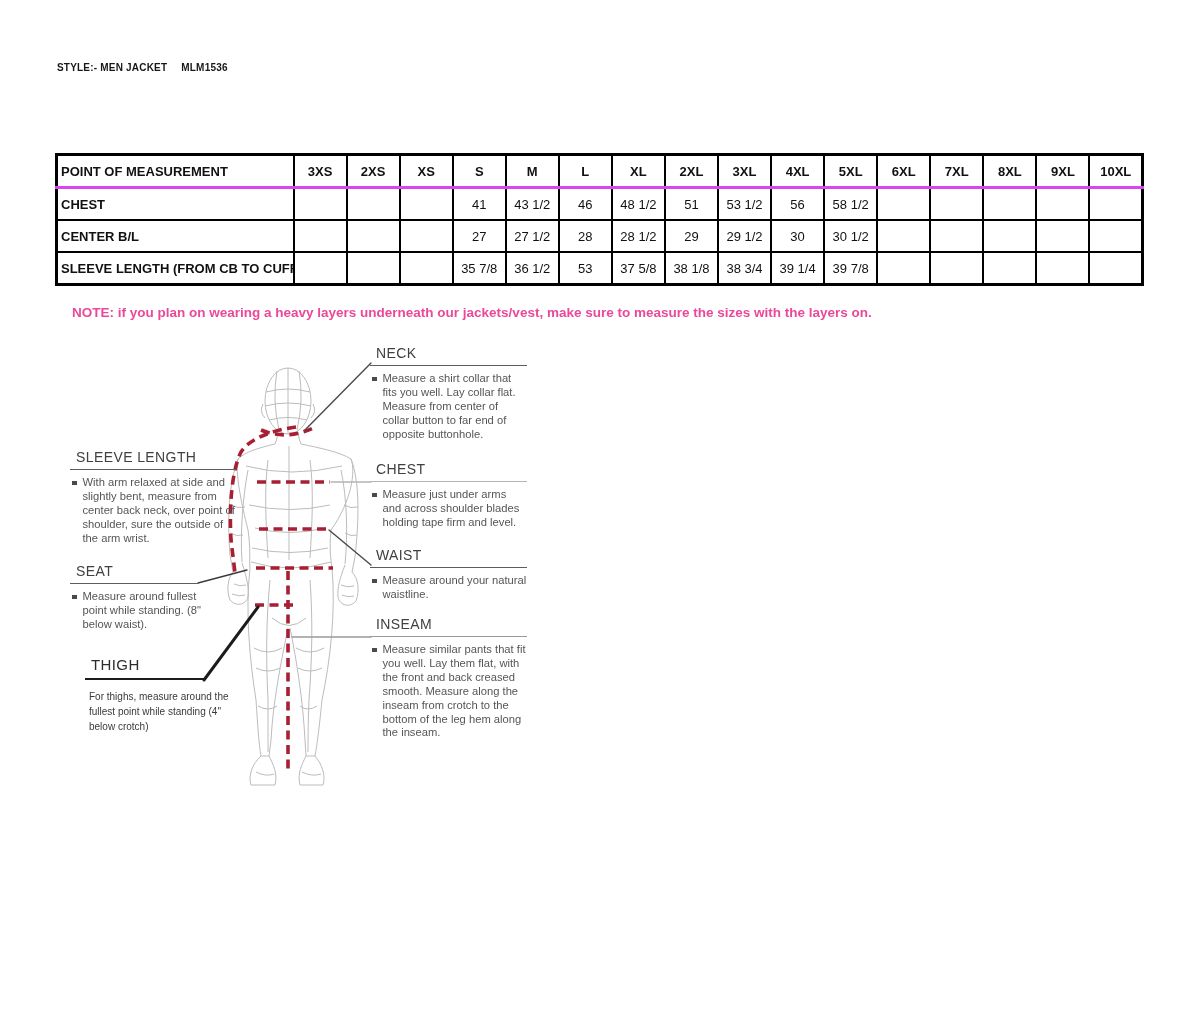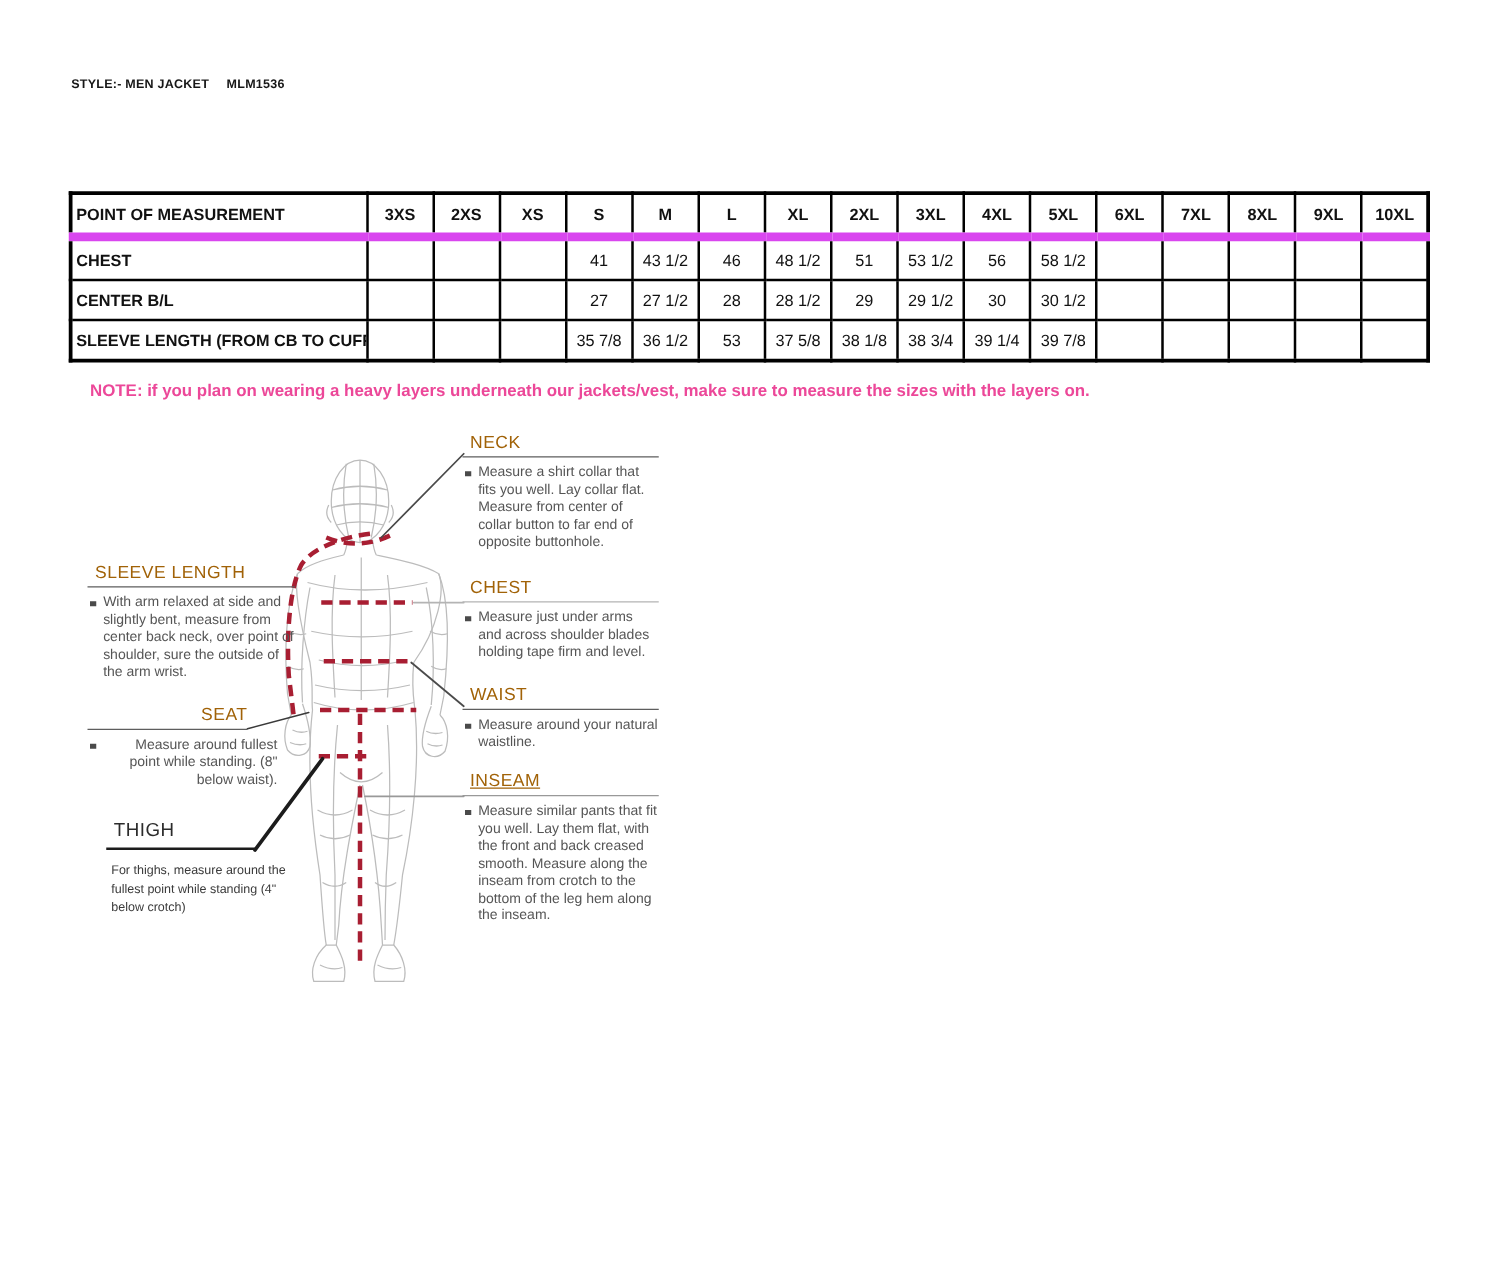--- a/index.html
+++ b/index.html
@@ -21,35 +21,35 @@
     border:3px solid #000;
   }
   .size-table th,.size-table td{
     border:2px solid #000;height:30px;text-align:center;vertical-align:middle;
     font-size:13px;padding:0 2px;overflow:hidden;white-space:nowrap;
   }
   .size-table th{font-weight:bold;}
   .size-table .label-col{
     text-align:left;font-weight:bold;padding-left:3px;font-size:13px;
   }
-  .size-table thead th{border-bottom:7px solid #d946ef;}
+  .size-table thead th{border-bottom:3px solid #d946ef;}
   
   .note-line{
     position:absolute;left:72px;top:305px;width:1090px;
     font-size:13.5px;font-weight:bold;color:#ec4899;
   }
   
   .diagram-svg{position:absolute;left:0;top:340px;}
   .m-block{position:absolute;}
   .m-head{
-    font-size:14px;color:#a16207;letter-spacing:0.4px;
+    font-size:14px;color:#404040;letter-spacing:0.4px;
     padding:0 0 4px 6px;border-bottom:1.6px solid #5e5e5e;
   }
   .m-head.light{border-bottom-color:#b4b4b4;}
-  .m-head.mid{border-bottom-color:#999;text-decoration:underline;}
+  .m-head.mid{border-bottom-color:#999;}
   .m-head.black{border-bottom:2.2px solid #1c1c1c;color:#2c2c2c;font-size:15px;padding-bottom:5px;}
   .m-body{
     display:flex;gap:6px;margin-top:6px;padding-left:2px;
     font-size:11.2px;line-height:13.9px;color:#555;
   }
   .m-body.no-bullet{padding-left:4px;color:#3a3a3a;font-size:10px;line-height:15px;margin-top:9px;}
   .bullet{
     flex:0 0 auto;width:4.5px;height:4.5px;background:#4a4a4a;margin-top:4.5px;
   }
 </style>
@@ -278,21 +278,21 @@
 </div>
 
 <div class="m-block" style="left:70px;top:449px;width:166px;">
   <div class="m-head">SLEEVE LENGTH</div>
   <div class="m-body">
       <span class="bullet"></span>
       <span>With arm relaxed at side and slightly bent, measure from center back neck, over point of shoulder, sure the outside of the arm wrist.</span>
     </div>
 </div>
 
-<div class="m-block" style="left:70px;top:563px;width:128px;text-align:right;">
+<div class="m-block" style="left:70px;top:563px;width:128px;">
   <div class="m-head">SEAT</div>
   <div class="m-body" style="width:150px;">
       <span class="bullet"></span>
       <span>Measure around fullest point while standing. (8" below waist).</span>
     </div>
 </div>
 
 <div class="m-block" style="left:85px;top:656px;width:120px;">
   <div class="m-head black">THIGH</div>
   <div class="m-body no-bullet" style="width:150px;">

